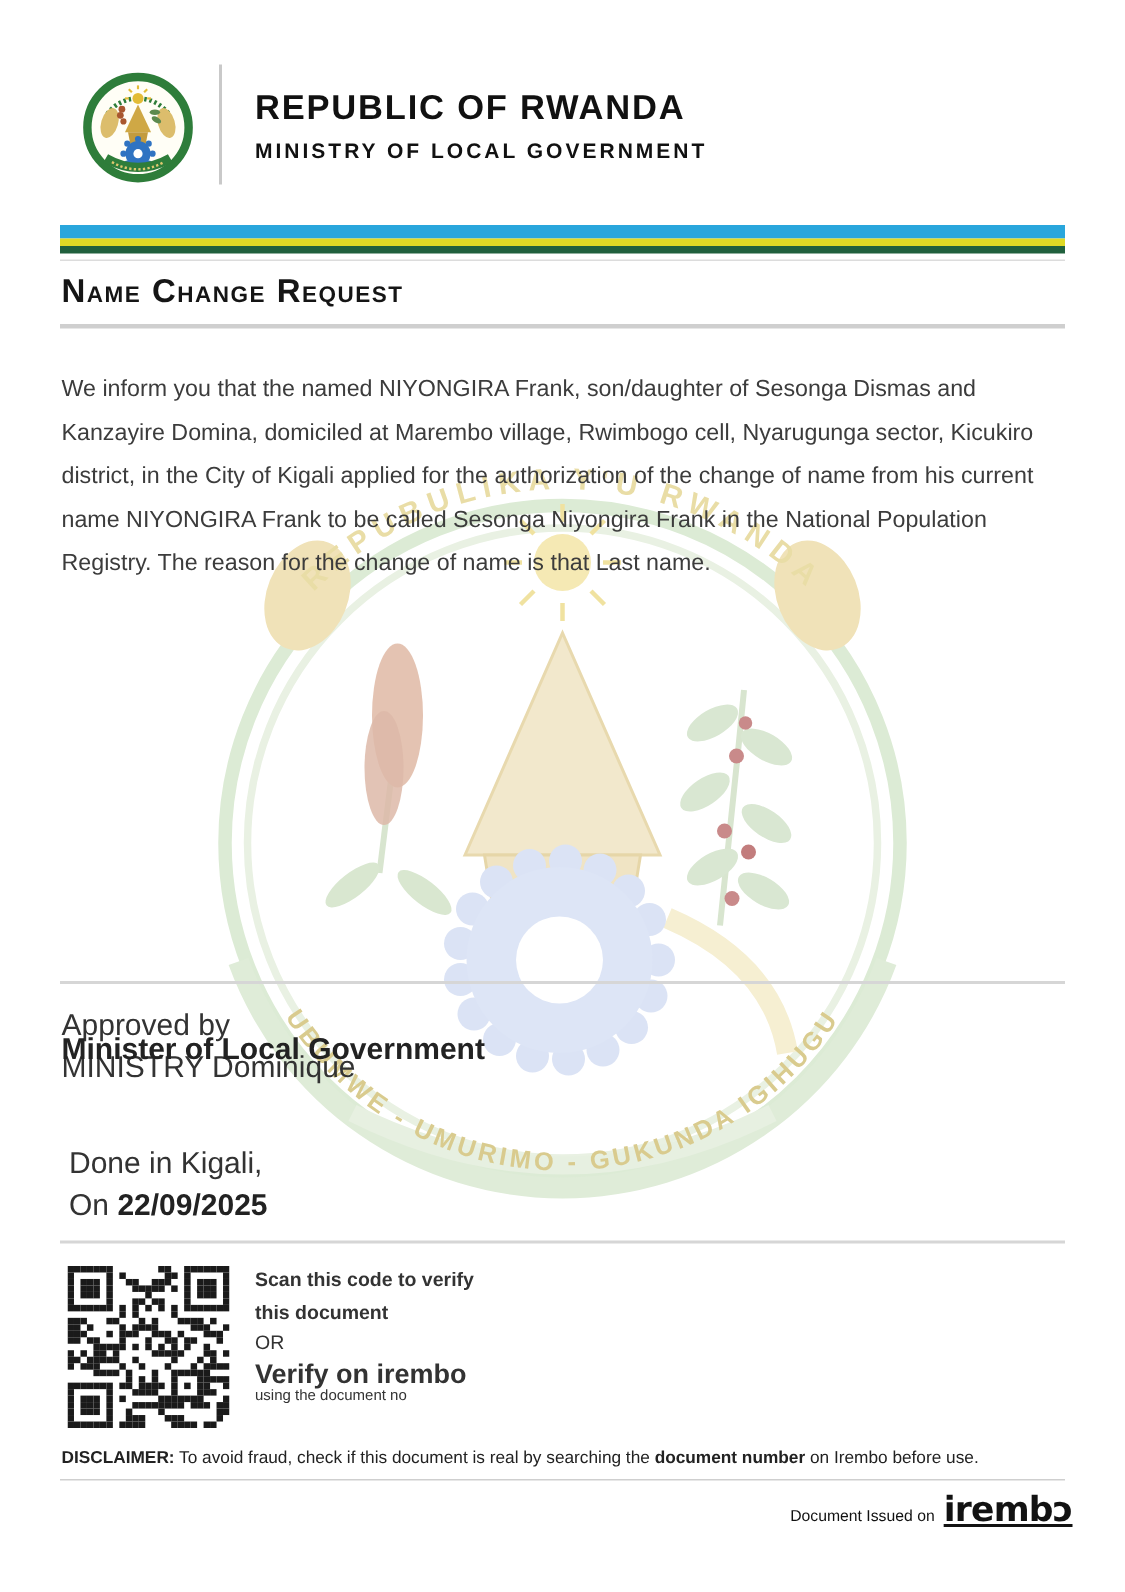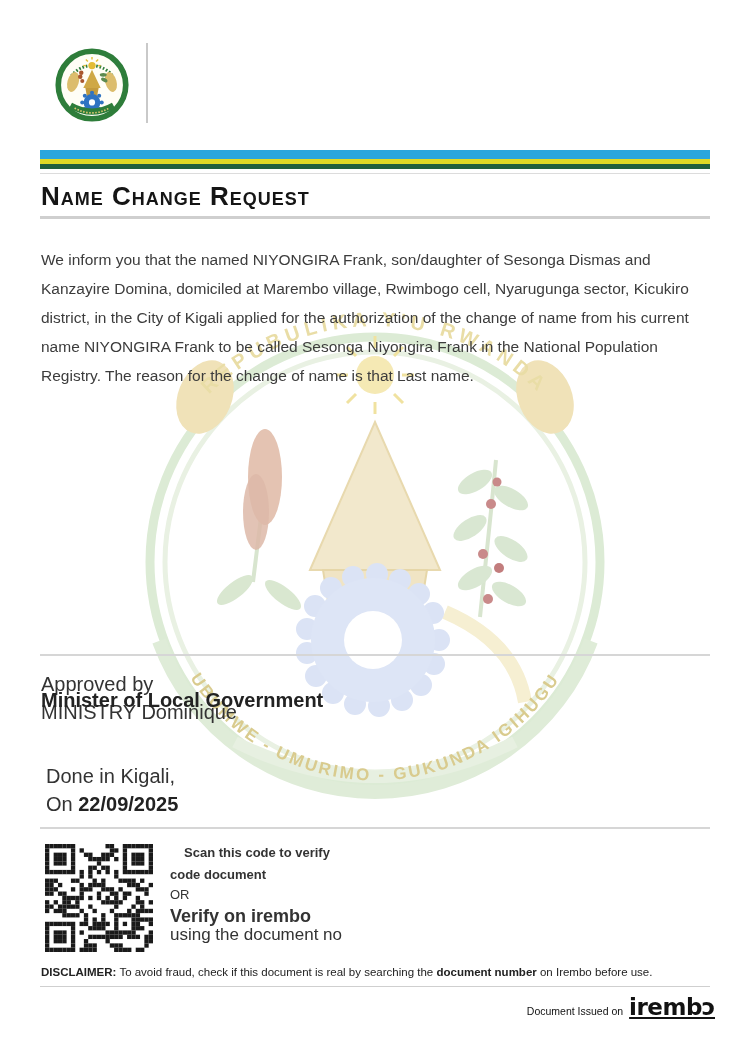--- a/index.html
+++ b/index.html
@@ -15,21 +15,21 @@
   .h-ministry{font-size:14px;font-weight:bold;letter-spacing:2px;color:#111;margin-top:10px;line-height:1;}
   
   .flag{position:absolute;left:40px;right:40px;top:150px;z-index:2;}
   .flag .b{height:9px;background:#29A6DC;}
   .flag .y{height:5px;background:#DFD925;}
   .flag .g{height:4.5px;background:#20603D;}
   .flag-underline{position:absolute;left:40px;right:40px;top:172.5px;height:1px;background:#dcdcdc;z-index:2;}
   
   .doc-title{
     position:absolute;left:41px;top:183px;z-index:2;
-    font-variant:small-caps;font-weight:bold;font-size:26px;letter-spacing:1px;color:#151515;line-height:1;
+    font-variant:small-caps;font-weight:bold;font-size:22px;letter-spacing:1px;color:#151515;line-height:1;
   }
   .title-divider{position:absolute;left:40px;right:40px;top:216px;height:3px;background:#cfcfcf;z-index:2;}
   
   .body-text{
     position:absolute;left:41px;top:229px;width:674px;z-index:2;
     font-size:15.5px;line-height:29px;color:#3c3c3c;
   }
   
   .watermark{position:absolute;left:85px;top:312px;width:580px;height:500px;z-index:0;pointer-events:none;}
   
@@ -40,25 +40,25 @@
   .line{position:absolute;left:41px;z-index:2;font-size:20px;color:#333;line-height:20px;}
   .approved-by{top:674px;}
   .approver-name{top:702px;}
   .approver-title{top:690px;font-weight:bold;color:#222;}
   .done-in{top:766px;left:46px;}
   .done-on{top:794px;left:46px;}
   .done-on b{color:#222;}
   
   .qr{position:absolute;left:45px;top:844px;width:108px;height:108px;z-index:2;}
   .v-line{position:absolute;left:170px;z-index:2;color:#333;}
-  .v1{top:845px;font-size:13px;font-weight:bold;margin-left:14px;}
+  .v1{top:845px;font-size:13px;font-weight:bold;}
   .v2{top:867px;font-size:13px;font-weight:bold;}
   .v3{top:887px;font-size:13px;}
   .v4{top:906px;font-size:18px;font-weight:bold;}
-  .v5{top:925px;font-size:17px;}
+  .v5{top:925px;font-size:10px;}
   .v-docno{top:936px;font-size:21.5px;font-weight:600;letter-spacing:0.3px;color:#111;}
   
   .disclaimer{position:absolute;left:41px;top:966px;z-index:2;font-size:11.5px;color:#222;}
   .footer{position:absolute;right:35px;top:996px;z-index:2;display:flex;align-items:baseline;}
   .footer .issued{font-size:10.5px;color:#111;}
   .footer .brand{font-family:"DejaVu Sans",sans-serif;font-size:23px;font-weight:600;color:#121212;margin-left:6px;letter-spacing:-0.5px;line-height:1;text-decoration:underline;}
 </style>
 </head>
 <body>
 
@@ -184,20 +184,24 @@
           <circle cx="40" cy="72.5" r="2"></circle>
           <circle cx="33" cy="69.5" r="2"></circle>
         <circle cx="30.5" cy="63" r="2"></circle>
           <circle cx="33" cy="56.5" r="2"></circle>
       </g>
       <circle cx="40" cy="63" r="3" fill="#ffffff"></circle>
       <path d="M 19 66 Q 40 78 61 66" fill="none" stroke="#2e7d3a" stroke-width="6"></path>
       <path d="M 23 68.5 Q 40 78 57 68.5" fill="none" stroke="#dfc86f" stroke-width="1.6" stroke-dasharray="1.5,1.5"></path>
     </svg>
     <div class="vdivider"></div>
+    <div>
+      <div class="h-republic">REPUBLIC OF RWANDA</div>
+      <div class="h-ministry">MINISTRY OF LOCAL GOVERNMENT</div>
+    </div>
   </div>
 
   <div class="flag">
     <div class="b"></div>
     <div class="y"></div>
     <div class="g"></div>
   </div>
   <div class="flag-underline"></div>
 
   <div class="doc-title">Name Change Request</div>
@@ -516,21 +520,21 @@
       <rect x="43.0" y="103.2" width="4.3" height="4.3"></rect>
       <rect x="47.3" y="103.2" width="4.3" height="4.3"></rect>
       <rect x="68.8" y="103.2" width="4.3" height="4.3"></rect>
       <rect x="73.1" y="103.2" width="4.3" height="4.3"></rect>
       <rect x="77.4" y="103.2" width="4.3" height="4.3"></rect>
       <rect x="81.7" y="103.2" width="4.3" height="4.3"></rect>
       <rect x="90.3" y="103.2" width="4.3" height="4.3"></rect>
       <rect x="94.6" y="103.2" width="4.3" height="4.3"></rect>
     </svg>
   <div class="v-line v1">Scan this code to verify</div>
-  <div class="v-line v2">code document</div>
+  <div class="v-line v2">this document</div>
   <div class="v-line v3">OR</div>
   <div class="v-line v4">Verify on irembo</div>
   <div class="v-line v5">using the document no</div>
 
   <div class="disclaimer"><b>DISCLAIMER:</b><span> To avoid fraud, check if this document is real by searching the </span><b>document number</b><span> on Irembo before use.</span></div>
   <div class="hr hr3"></div>
   <div class="footer">
     <span class="issued">Document Issued on</span>
     <span class="brand">irembɔ</span>
   </div>

